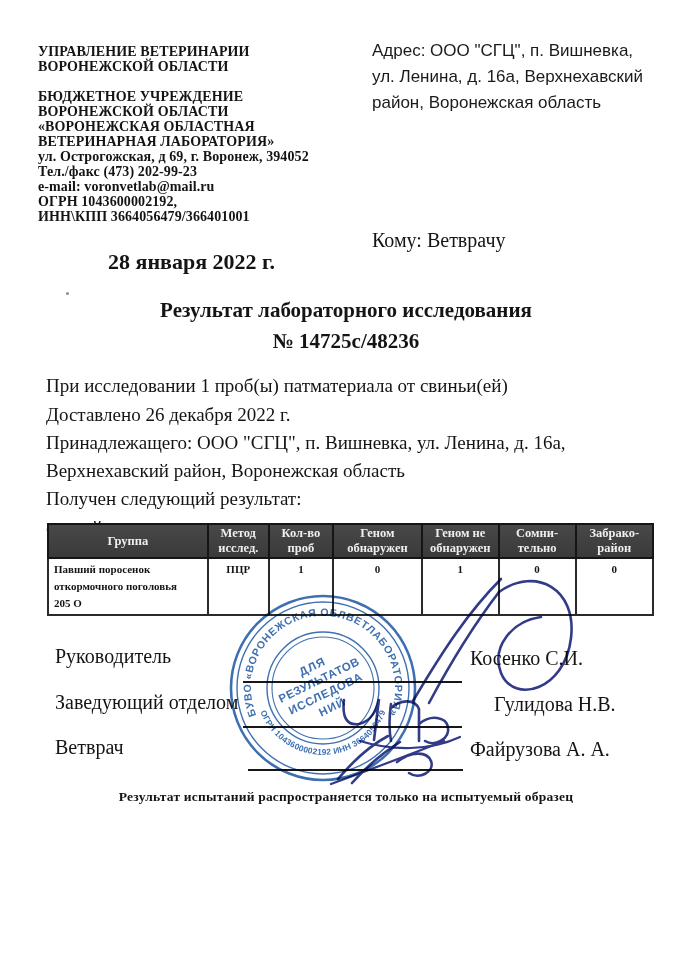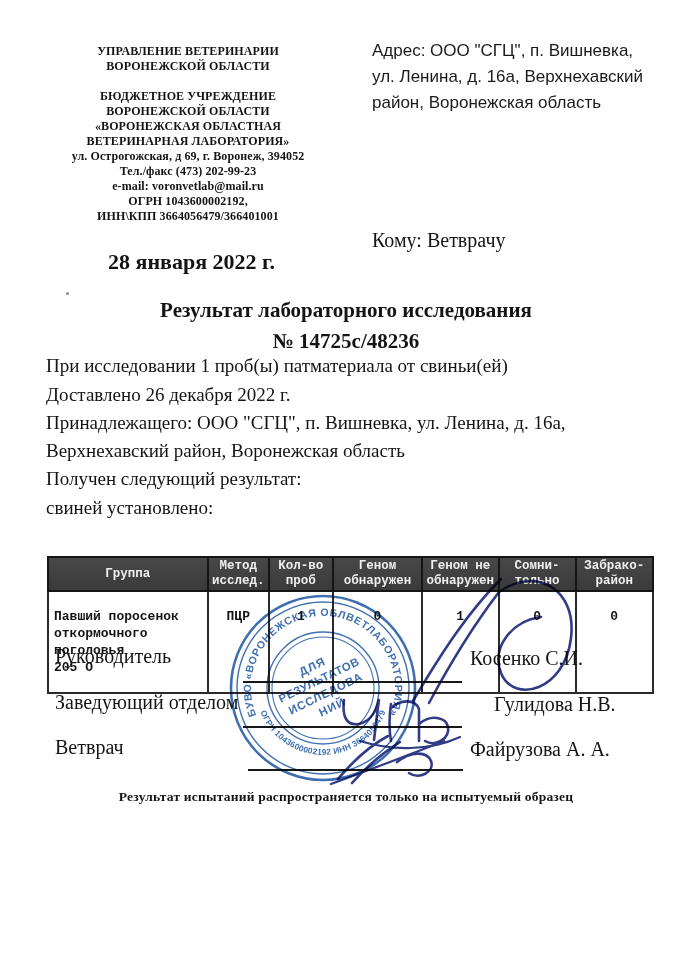--- a/index.html
+++ b/index.html
@@ -4,58 +4,58 @@
 <style>
   html,body{margin:0;padding:0;background:#e8e8e8;}
   .page{
     position:relative; width:692px; height:968px; margin:0 auto;
     background:#ffffff; overflow:hidden;
     font-family:"Liberation Serif","DejaVu Serif",serif; color:#141414;
   }
   
   .org-block{
     position:absolute; left:38px; top:44px; width:300px;
-    text-align:center; font-weight:bold; font-size:12px; line-height:15px;
+    font-weight:bold; font-size:14px; line-height:15px;
     letter-spacing:0.1px;
   }
   .org-line{min-height:15px; white-space:nowrap;}
   
   .addr-block{
     position:absolute; left:372px; top:38px; width:290px;
     font-family:"Liberation Sans","DejaVu Sans",sans-serif;
     font-size:17px; line-height:26px; font-weight:bold; color:#1a1a1a;
     font-weight:500;
   }
   .addr-line{white-space:nowrap; font-weight:normal;}
   .komu{position:absolute; left:372px; top:229px; font-size:20px;}
   .doc-date{position:absolute; left:108px; top:249px; font-size:22px; font-weight:bold;}
   .speck{position:absolute; left:66px; top:292px; width:3px; height:3px; background:#8a8a8a; border-radius:50%;}
   .title-wrap{position:absolute; left:0; right:0; top:295px; text-align:center;}
   .title-line{font-size:21px; font-weight:bold; line-height:31px;}
   
-  .body-block{position:absolute; left:46px; top:352px; width:620px; font-size:19px; line-height:27.5px;}
+  .body-block{position:absolute; left:46px; top:372px; width:620px; font-size:19px; line-height:27.5px;}
   .para{margin:0 0 1px 0;}
   .para div{white-space:nowrap;}
   
   .tbl{
-    position:absolute; left:47px; top:556px; width:607px;
+    position:absolute; left:47px; top:523px; width:607px;
     border-collapse:collapse; table-layout:fixed;
-    font-family:Liberation Mono, monospace;
+    font-family:Liberation Serif, serif;
     border-radius:11px;
   }
   .tbl th{
     background:linear-gradient(180deg,#484848,#3a3a3a);
     color:#efefef; font-size:12.5px; font-weight:bold; line-height:15px;
     border:2px solid #151515; padding:1px 2px; white-space:pre-line;
     vertical-align:middle; text-align:center;
   }
   .tbl td{
     border:2px solid #2a2a2a; border-top-width:2.5px;
-    font-size:13px; font-weight:bold; line-height:17px; color:#151515;
-    vertical-align:top; text-align:center; padding:16px 3px; height:50px;
+    font-size:11px; font-weight:bold; line-height:17px; color:#151515;
+    vertical-align:top; text-align:center; padding:2px 3px; height:50px;
     white-space:pre-line; background:transparent;
   }
   .tbl td.first{text-align:left; padding-left:5px;}
   
   .sig-label{position:absolute; font-size:20px; white-space:nowrap;}
   .sig-name{position:absolute; font-size:20px; white-space:nowrap;}
   .sig-line{position:absolute; border-top:2px solid #171717; height:0;}
   
   .footer-note{
     position:absolute; left:0; right:0; top:789px; text-align:center;

